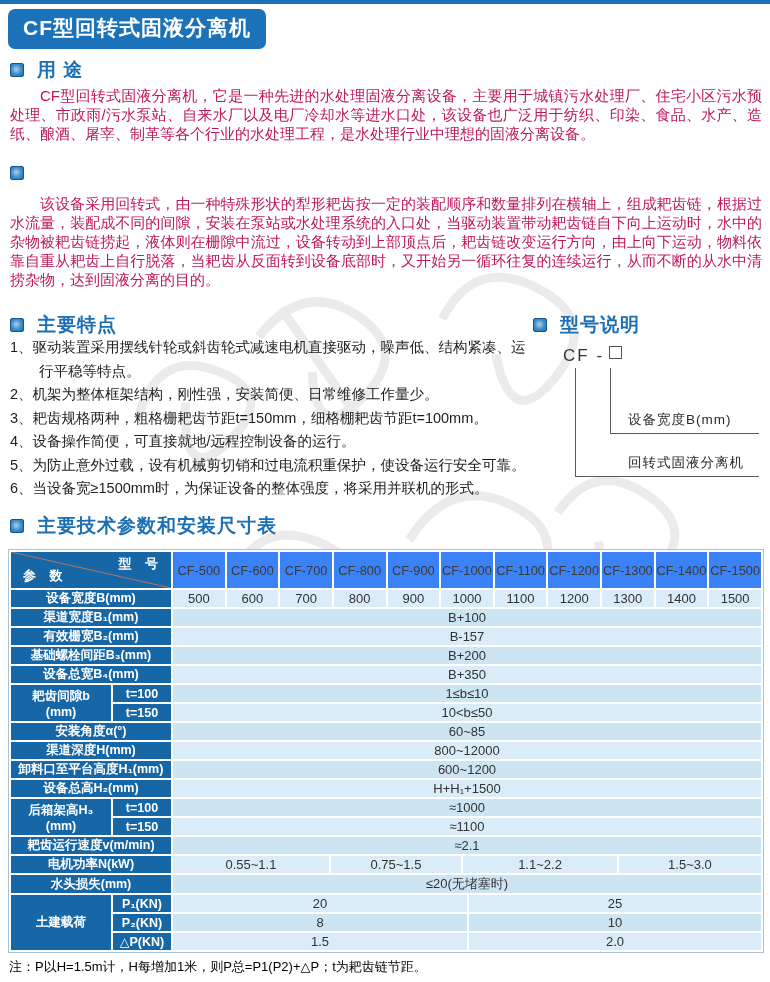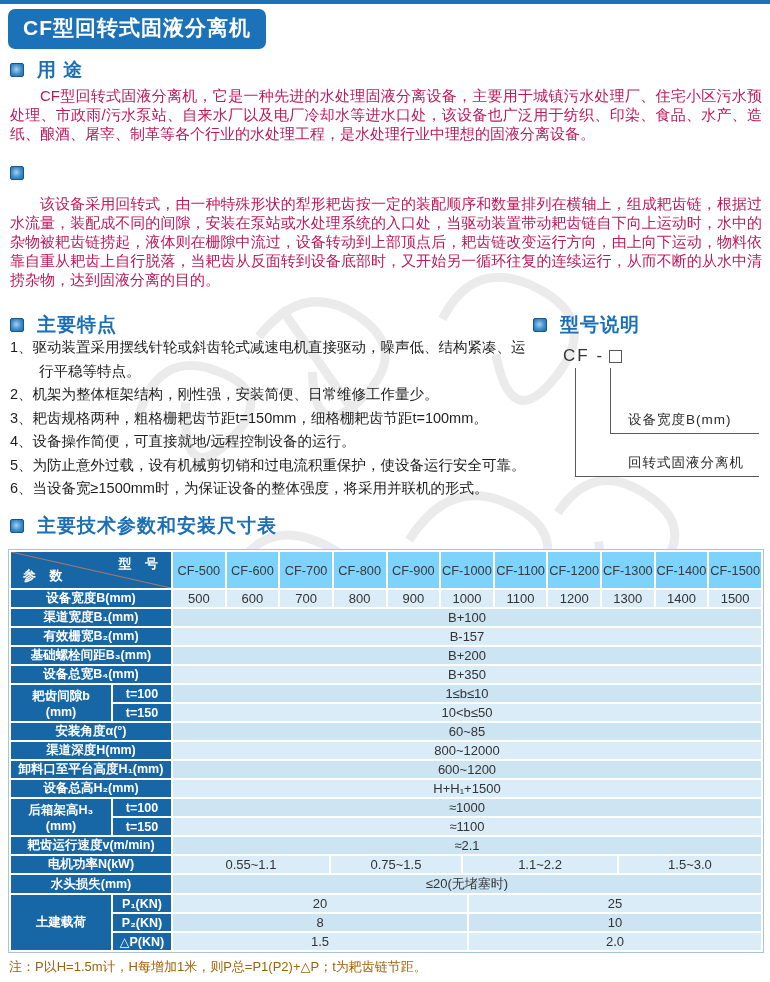--- a/index.html
+++ b/index.html
@@ -20,48 +20,48 @@
   .sec-title { font-size:19px; font-weight:bold; color:#1b6fb4; letter-spacing:1px; }
 
   .para { position:absolute; left:10px; width:752px; font-size:15px; line-height:19px;
           color:#be185d; text-align:justify; text-indent:2em; z-index:2; }
 
   .features { position:absolute; left:10px; top:336px; width:524px; font-size:14.5px;
               line-height:23.5px; color:#1d1d1d; z-index:2; }
   .features div { padding-left:2em; text-indent:-2em; }
 
   
-  .model-code { position:absolute; left:563px; top:346px; display:flex; align-items:center;
+  .model-code { position:absolute; left:563px; top:346px; display:flex; 
                 font-size:17px; color:#333; z-index:2; letter-spacing:2px; }
   .model-box { display:inline-block; width:13px; height:13px; border:1.5px solid #555; margin-left:5px; }
   .mline { position:absolute; background:#5a5a5a; z-index:2; }
   .m-label { position:absolute; font-size:13.5px; color:#2a2a2a; z-index:2; letter-spacing:1px; }
 
   
   .twrap { position:absolute; left:8px; top:549px; width:756px; border:1px solid #a7c4d8;
            background:#d7eaf6; z-index:2; }
   .ptable { width:754px; border-collapse:collapse; table-layout:fixed; }
   .ptable td { border:2px solid #ffffff; text-align:center; vertical-align:middle;
                overflow:hidden; white-space:nowrap; padding:0; }
   .ptable tr { height:19px; }
   .ptable tr.hdr { height:38px;margin-top:36px; }
   .lbl, .sub { background:#1767a6; color:#ffffff; font-weight:bold; font-size:12.5px; }
-  .mh { background:#7dd3fc; color:#3a3a3a; font-size:12.8px; }
+  .mh { background:#3b82f6; color:#3a3a3a; font-size:12.8px; }
   .dc { color:#333333; font-size:13px; }
   tr.r0 .dc { background:#d9ecf7; }
   tr.r1 .dc { background:#cde4f2; }
   .corner { background:#1767a6; position:relative; }
   .corner .diag { position:absolute; left:0; top:0; width:100%; height:100%; }
   .c-model { position:absolute; top:3px; right:8px; color:#fff; font-weight:bold; font-size:13px; letter-spacing:5px; }
   .c-param { position:absolute; bottom:3px; left:12px; color:#fff; font-weight:bold; font-size:13px; letter-spacing:5px; }
   .split4, .split2 { display:flex; width:100%; }
   .split4 span, .split2 span { display:block; line-height:17px; }
   .split4 span + span, .split2 span + span { border-left:2px solid #fff; }
 
-  .note { position:absolute; left:9px; top:958px; font-size:13px; color:#a16207; z-index:2; }
+  .note { position:absolute; left:9px; top:958px; font-size:13px; color:#000000; z-index:2; }
 </style>
 </head>
 <body>
 
 <div id="page">
 
   <svg class="watermark" viewBox="0 0 580 520">
     <g fill="none" stroke="#ebebeb" stroke-width="9" transform="rotate(-18 290 260)">
       <path d="M60,120 q40,-60 90,-20 q50,40 -10,70 q-60,30 -30,-50"></path>
       <path d="M200,80 q60,-40 100,10 q40,50 -20,80 q-60,30 -40,-40 M230,60 l40,130"></path>

